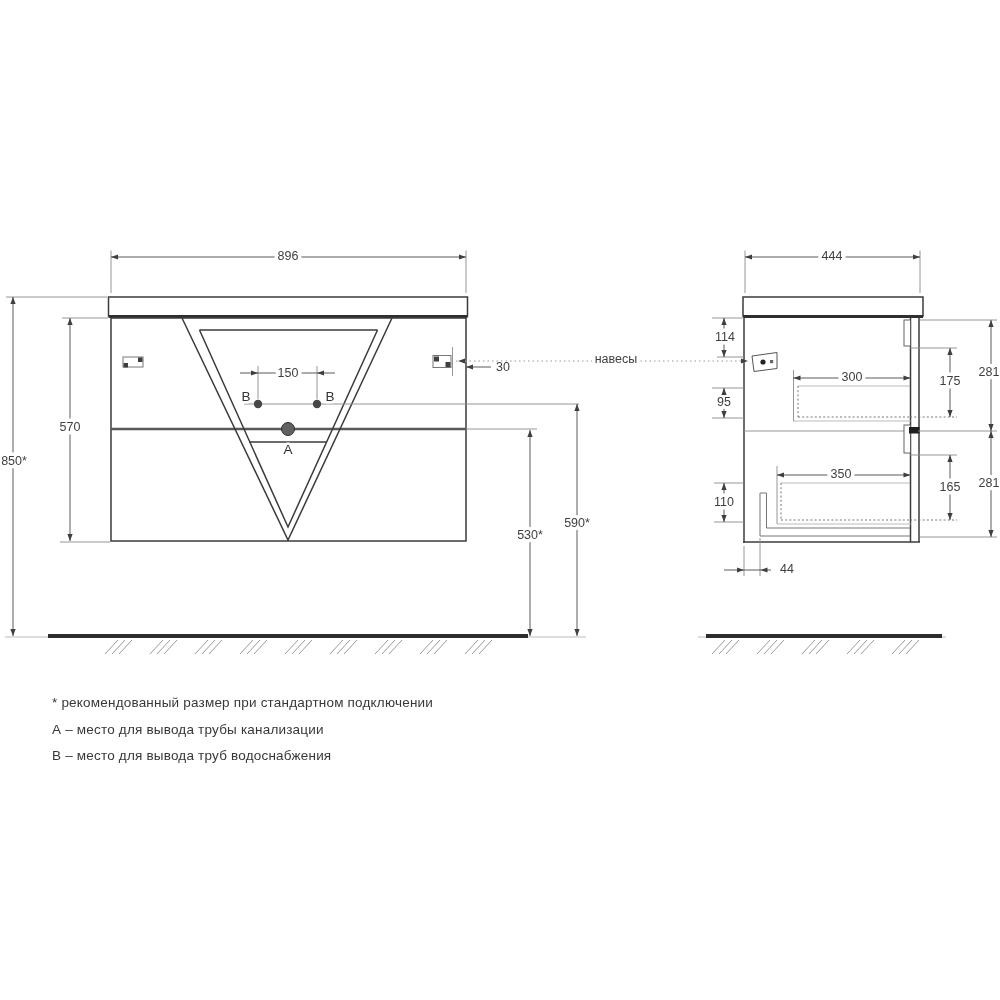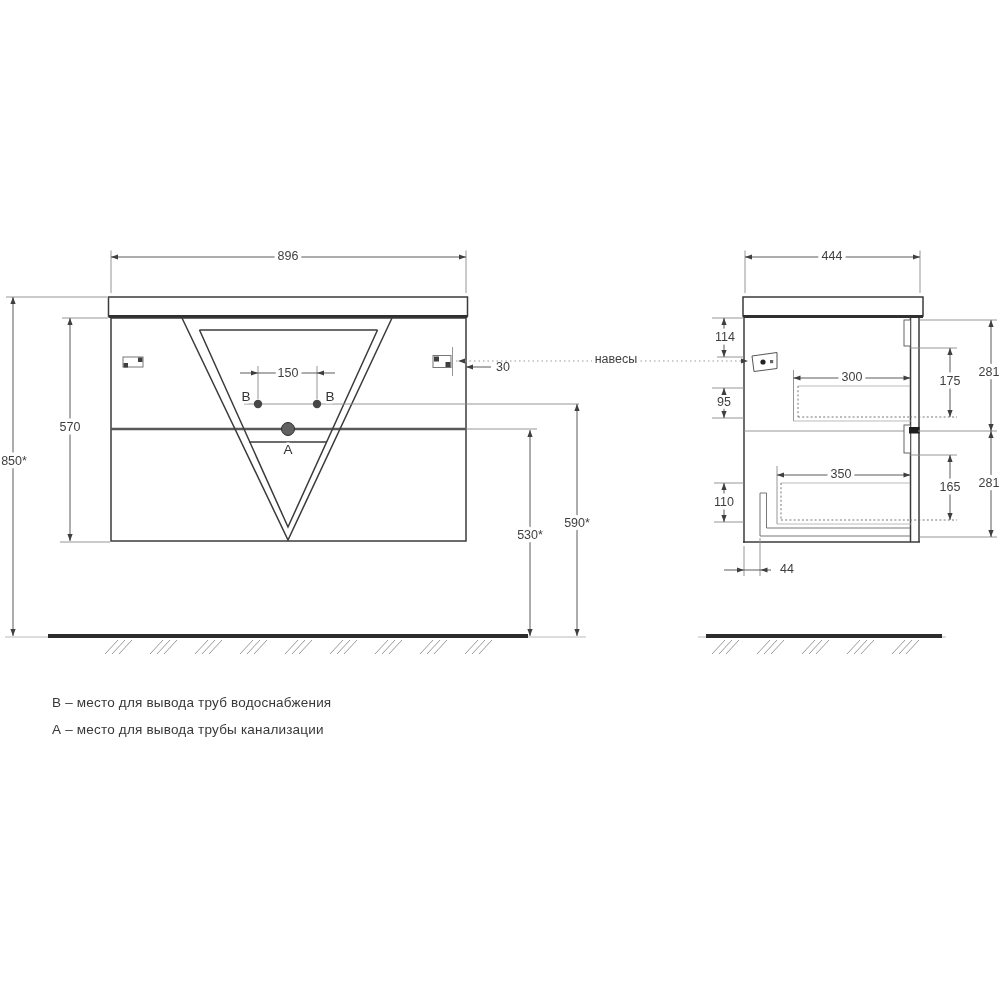--- a/index.html
+++ b/index.html
@@ -274,16 +274,17 @@
         <polygon points="950,455 947.4,462 952.6,462" class="arrow"></polygon>
         <polygon points="950,520 947.4,513 952.6,513" class="arrow"></polygon>
         <polygon points="991,320 988.4,327 993.6,327" class="arrow"></polygon>
         <polygon points="991,431 988.4,424 993.6,424" class="arrow"></polygon>
         <polygon points="991,431 988.4,438 993.6,438" class="arrow"></polygon>
         <polygon points="991,537 988.4,530 993.6,530" class="arrow"></polygon>
       </g>
 </svg>
 
 <div class="footnotes">
+  <div>* рекомендованный размер при стандартном подключении</div>
+  <div>А – место для вывода трубы канализации</div>
   <div>В – место для вывода труб водоснабжения</div>
-  <div>А – место для вывода трубы канализации</div>
 </div>
 </div>
 
 </body></html>

